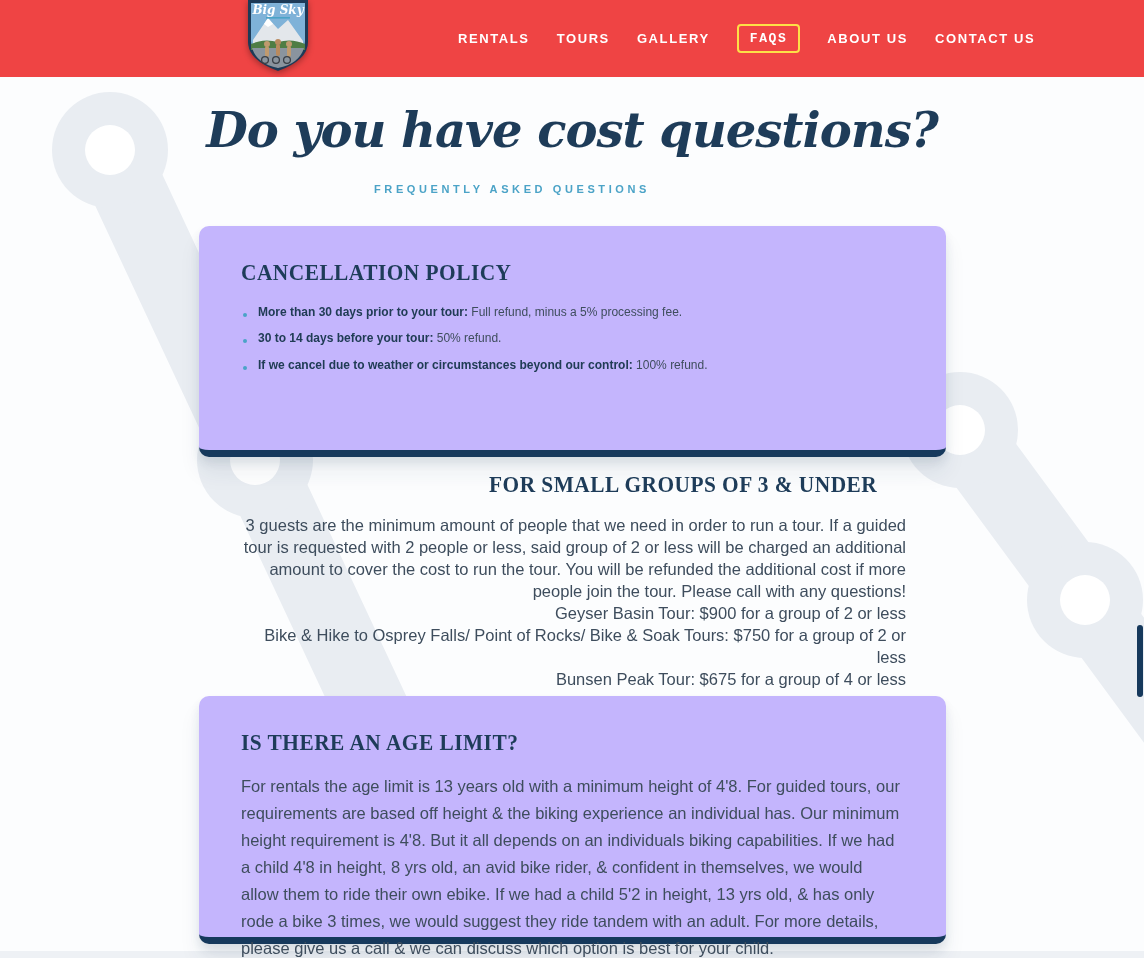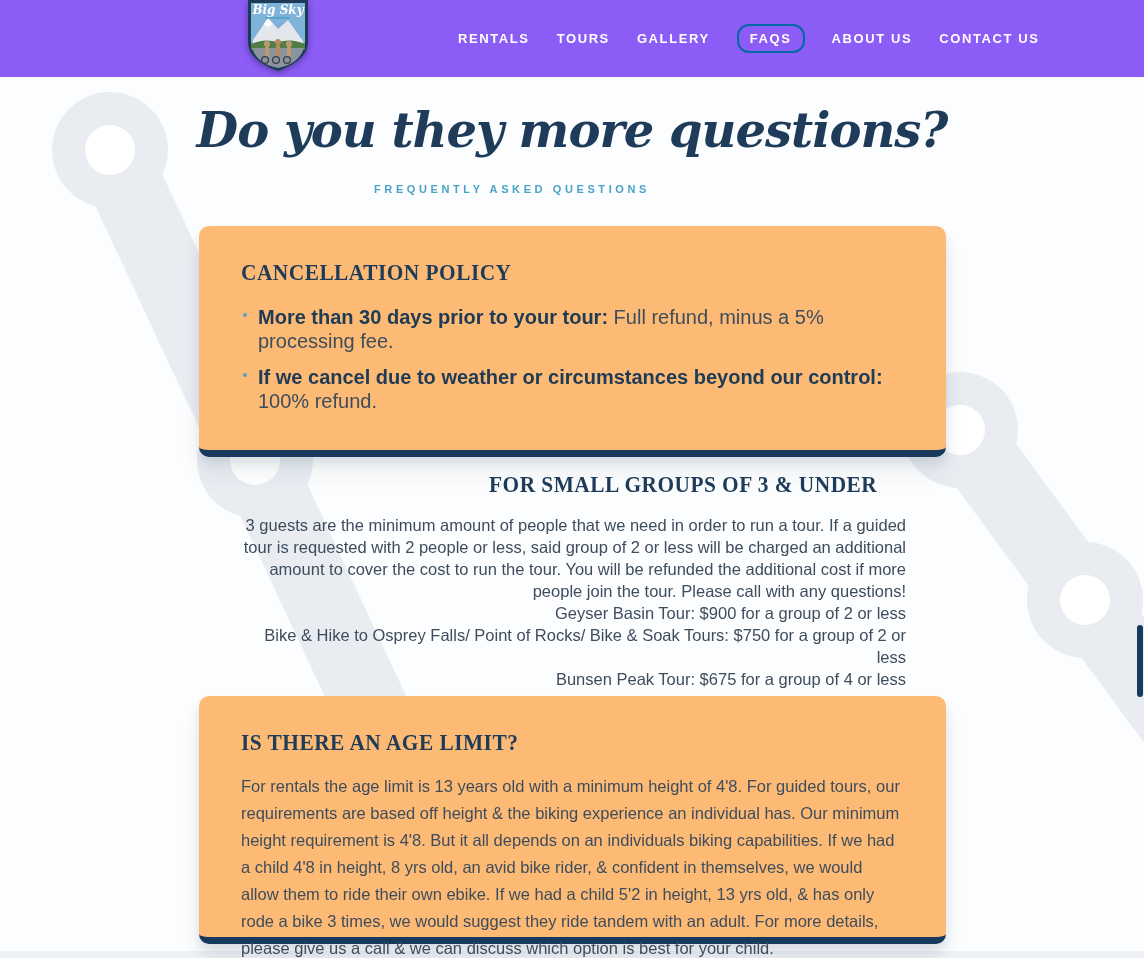--- a/index.html
+++ b/index.html
@@ -6,66 +6,66 @@
   body{
     width:1144px;height:958px;position:relative;overflow:hidden;
     background:#fcfdfe;
     font-family:"Liberation Sans",sans-serif;
   }
   
   .chain-bg{position:absolute;left:0;top:0;z-index:0;pointer-events:none;}
   
   .site-header{
     position:absolute;left:0;top:0;width:1144px;height:77px;
-    background:#8b5cf6;z-index:5;
+    background:#ef4444;z-index:5;
   }
   .logo-badge{
     position:absolute;left:246px;top:0;width:64px;height:72px;z-index:6;
     filter:drop-shadow(0 2px 3px rgba(0,0,0,.35));cursor:pointer;
   }
   .main-nav{
     position:absolute;left:458px;top:0;height:77px;
     display:flex;align-items:center;gap:27px;z-index:6;
   }
   .main-nav a{
     color:#ffffff;text-decoration:none;font-size:13px;font-weight:bold;
     letter-spacing:1.6px;white-space:nowrap;
   }
   .main-nav a.active{
-    border:2px solid #0369a1;border-radius:12px;padding:5px 11px;
+    border:2px solid #fde047;border-radius:4px;padding:5px 11px;font-family:Liberation Mono, monospace;
   }
   
   .hero-title{
     position:absolute;left:0;top:102px;width:1144px;text-align:center;z-index:2;
     font-family:"DejaVu Serif",serif;font-style:italic;font-weight:bold;
     font-size:48px;color:#1e3c59;letter-spacing:-1px;
   }
   .hero-subtitle{
     position:absolute;left:0;top:183px;width:1024px;text-align:center;z-index:2;
     font-size:11px;font-weight:bold;letter-spacing:3.6px;color:#4ba3c7;
   }
   
   .faq-card{
     position:absolute;left:199px;width:747px;box-sizing:border-box;
-    background:#fdba74;border-radius:10px;border-bottom:7px solid #16395c;
+    background:#c4b5fd;border-radius:10px;border-bottom:7px solid #16395c;
     box-shadow:0 6px 10px rgba(30,60,90,.10),0 16px 22px rgba(30,60,90,.07);
     padding:34px 42px 28px 42px;z-index:2;
   }
   .card-cancellation{top:226px;height:231px;}
   .card-age{top:696px;height:248px;}
   h2.section-title{
     margin:0;font-family:"Liberation Serif",serif;font-weight:bold;
     font-size:23px;color:#1e3c59;letter-spacing:.5px;
     display:inline-block;transform:scaleX(.93);transform-origin:left;
     white-space:nowrap;
   }
   .policy-list{list-style:none;margin:19px 0 0 0;padding:0;}
   .policy-list li{
     position:relative;padding-left:17px;margin-bottom:12px;
-    font-size:20px;line-height:1.2;color:#3e4d5d;
+    font-size:12px;line-height:1.2;color:#3e4d5d;
   }
   .bullet-dot{
     position:absolute;left:2px;top:8px;width:4px;height:4px;
     border-radius:50%;background:#4ba3c7;
   }
   .lead{font-weight:bold;color:#203c55;}
   .section-plain{
     position:absolute;left:241px;top:472px;width:665px;z-index:2;text-align:right;
   }
   .body-text{
@@ -134,27 +134,28 @@
   <nav class="main-nav">
     <a href="#">RENTALS</a>
     <a href="#">TOURS</a>
     <a href="#">GALLERY</a>
     <a href="#" class="active">FAQS</a>
     <a href="#">ABOUT US</a>
     <a href="#">CONTACT US</a>
   </nav>
 </div>
 
-<div class="hero-title">Do you they more questions?</div>
+<div class="hero-title">Do you have cost questions?</div>
 <div class="hero-subtitle">FREQUENTLY ASKED QUESTIONS</div>
 
 <div class="faq-card card-cancellation">
   <h2 class="section-title">CANCELLATION POLICY</h2>
   <ul class="policy-list">
     <li><span class="bullet-dot"></span><span class="lead">More than 30 days prior to your tour:</span><span> Full refund, minus a 5% processing fee.</span></li>
+    <li><span class="bullet-dot"></span><span class="lead">30 to 14 days before your tour:</span><span> 50% refund.</span></li>
     <li><span class="bullet-dot"></span><span class="lead">If we cancel due to weather or circumstances beyond our control:</span><span> 100% refund.</span></li>
   </ul>
 </div>
 
 <div class="section-plain">
   <h2 class="section-title">FOR SMALL GROUPS OF 3 &amp; UNDER</h2>
   <div class="body-text">
     <div>3 guests are the minimum amount of people that we need in order to run a tour. If a guided tour is requested with 2 people or less, said group of 2 or less will be charged an additional amount to cover the cost to run the tour. You will be refunded the additional cost if more people join the tour. Please call with any questions!</div>
     <div class="tour-line">Geyser Basin Tour: $900 for a group of 2 or less</div>
     <div class="tour-line">Bike &amp; Hike to Osprey Falls/ Point of Rocks/ Bike &amp; Soak Tours: $750 for a group of 2 or less</div>

